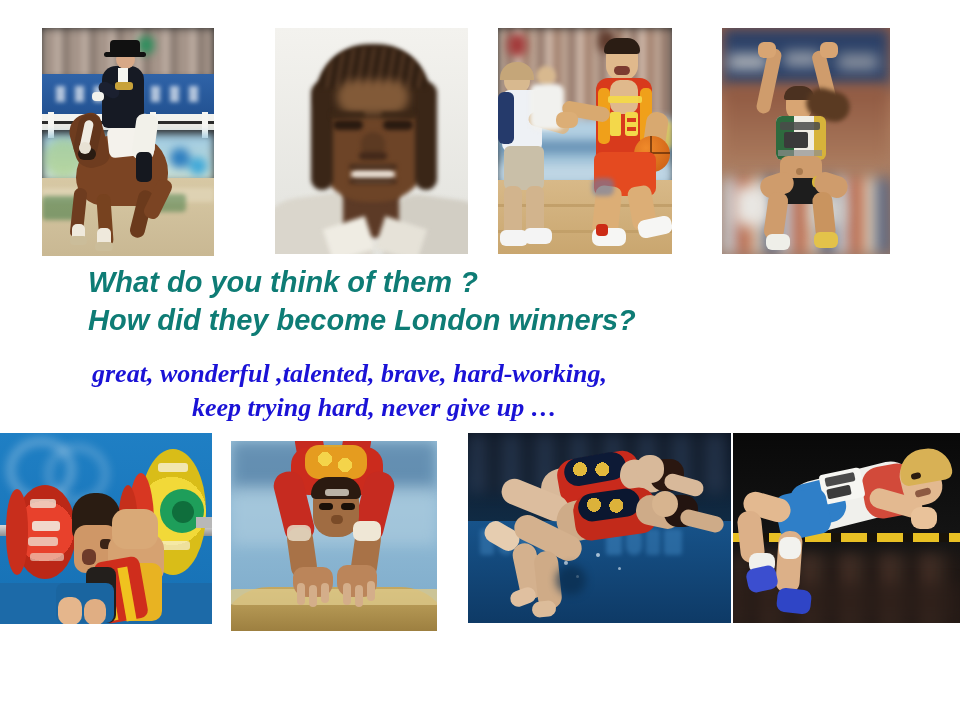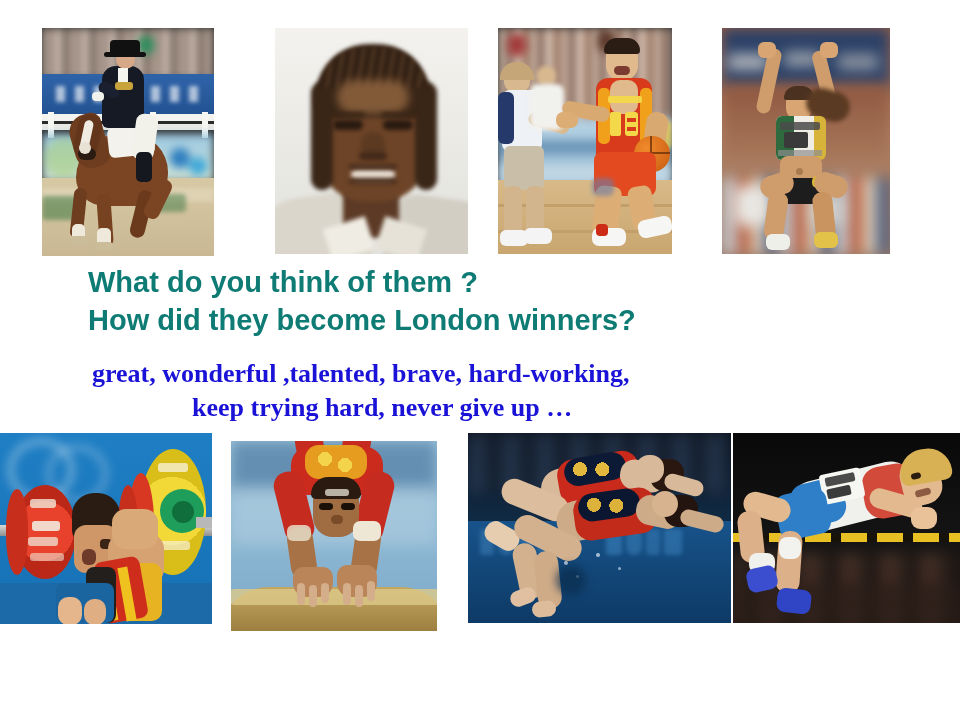--- a/index.html
+++ b/index.html
@@ -7,20 +7,21 @@
     padding: 0;
     background: #ffffff;
   }
   #slide {
     position: relative;
     width: 960px;
     height: 720px;
     background: #ffffff;
     overflow: hidden;
     font-family: "Liberation Sans", sans-serif;
+    font-style: italic;
   }
 
   
   .photo {
     position: absolute;
     overflow: hidden;
     background: #2b2b2b;
   }
   .photo .scene {
     position: absolute;

